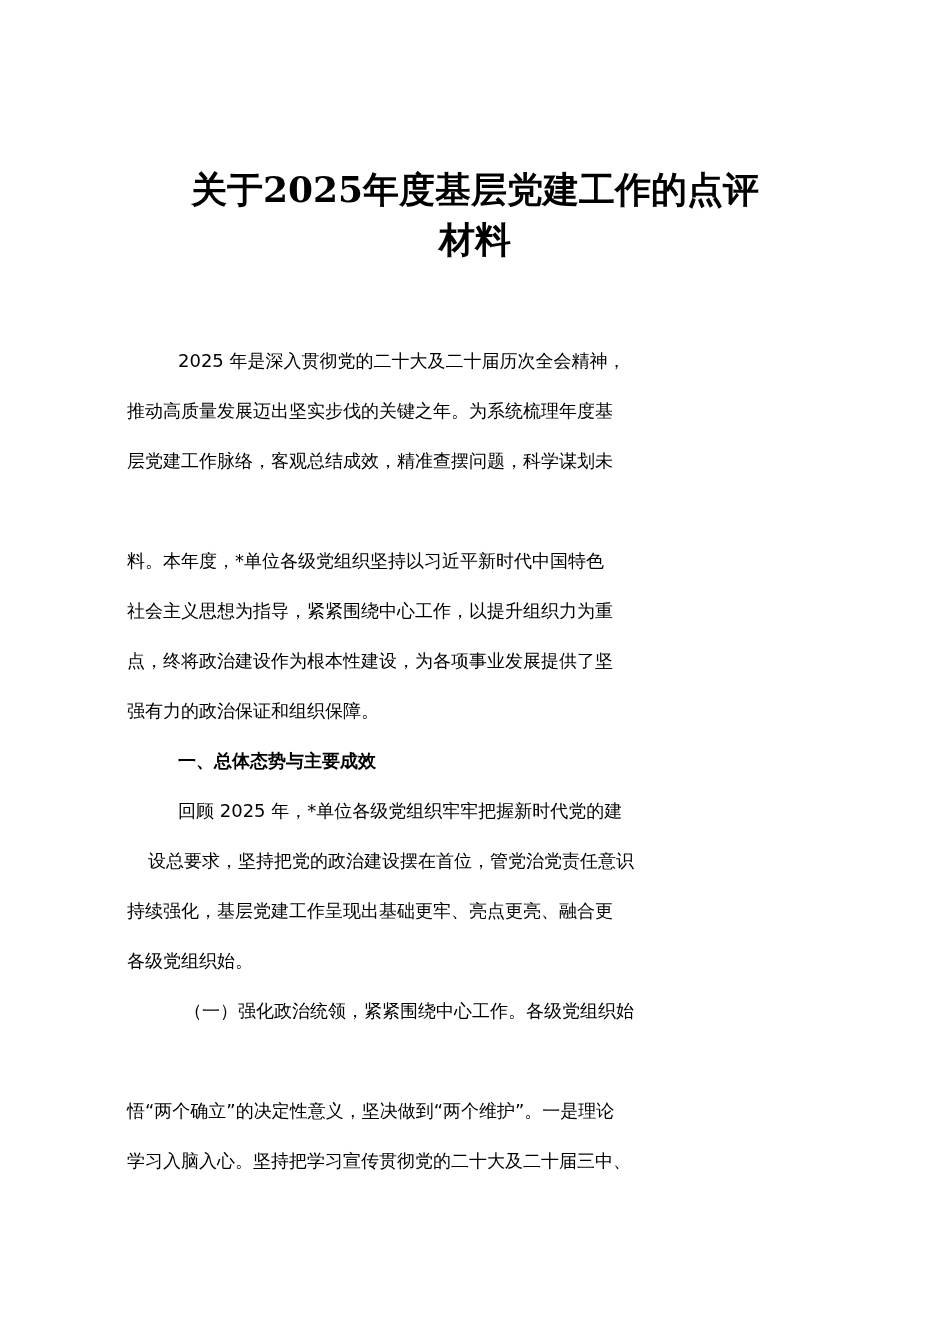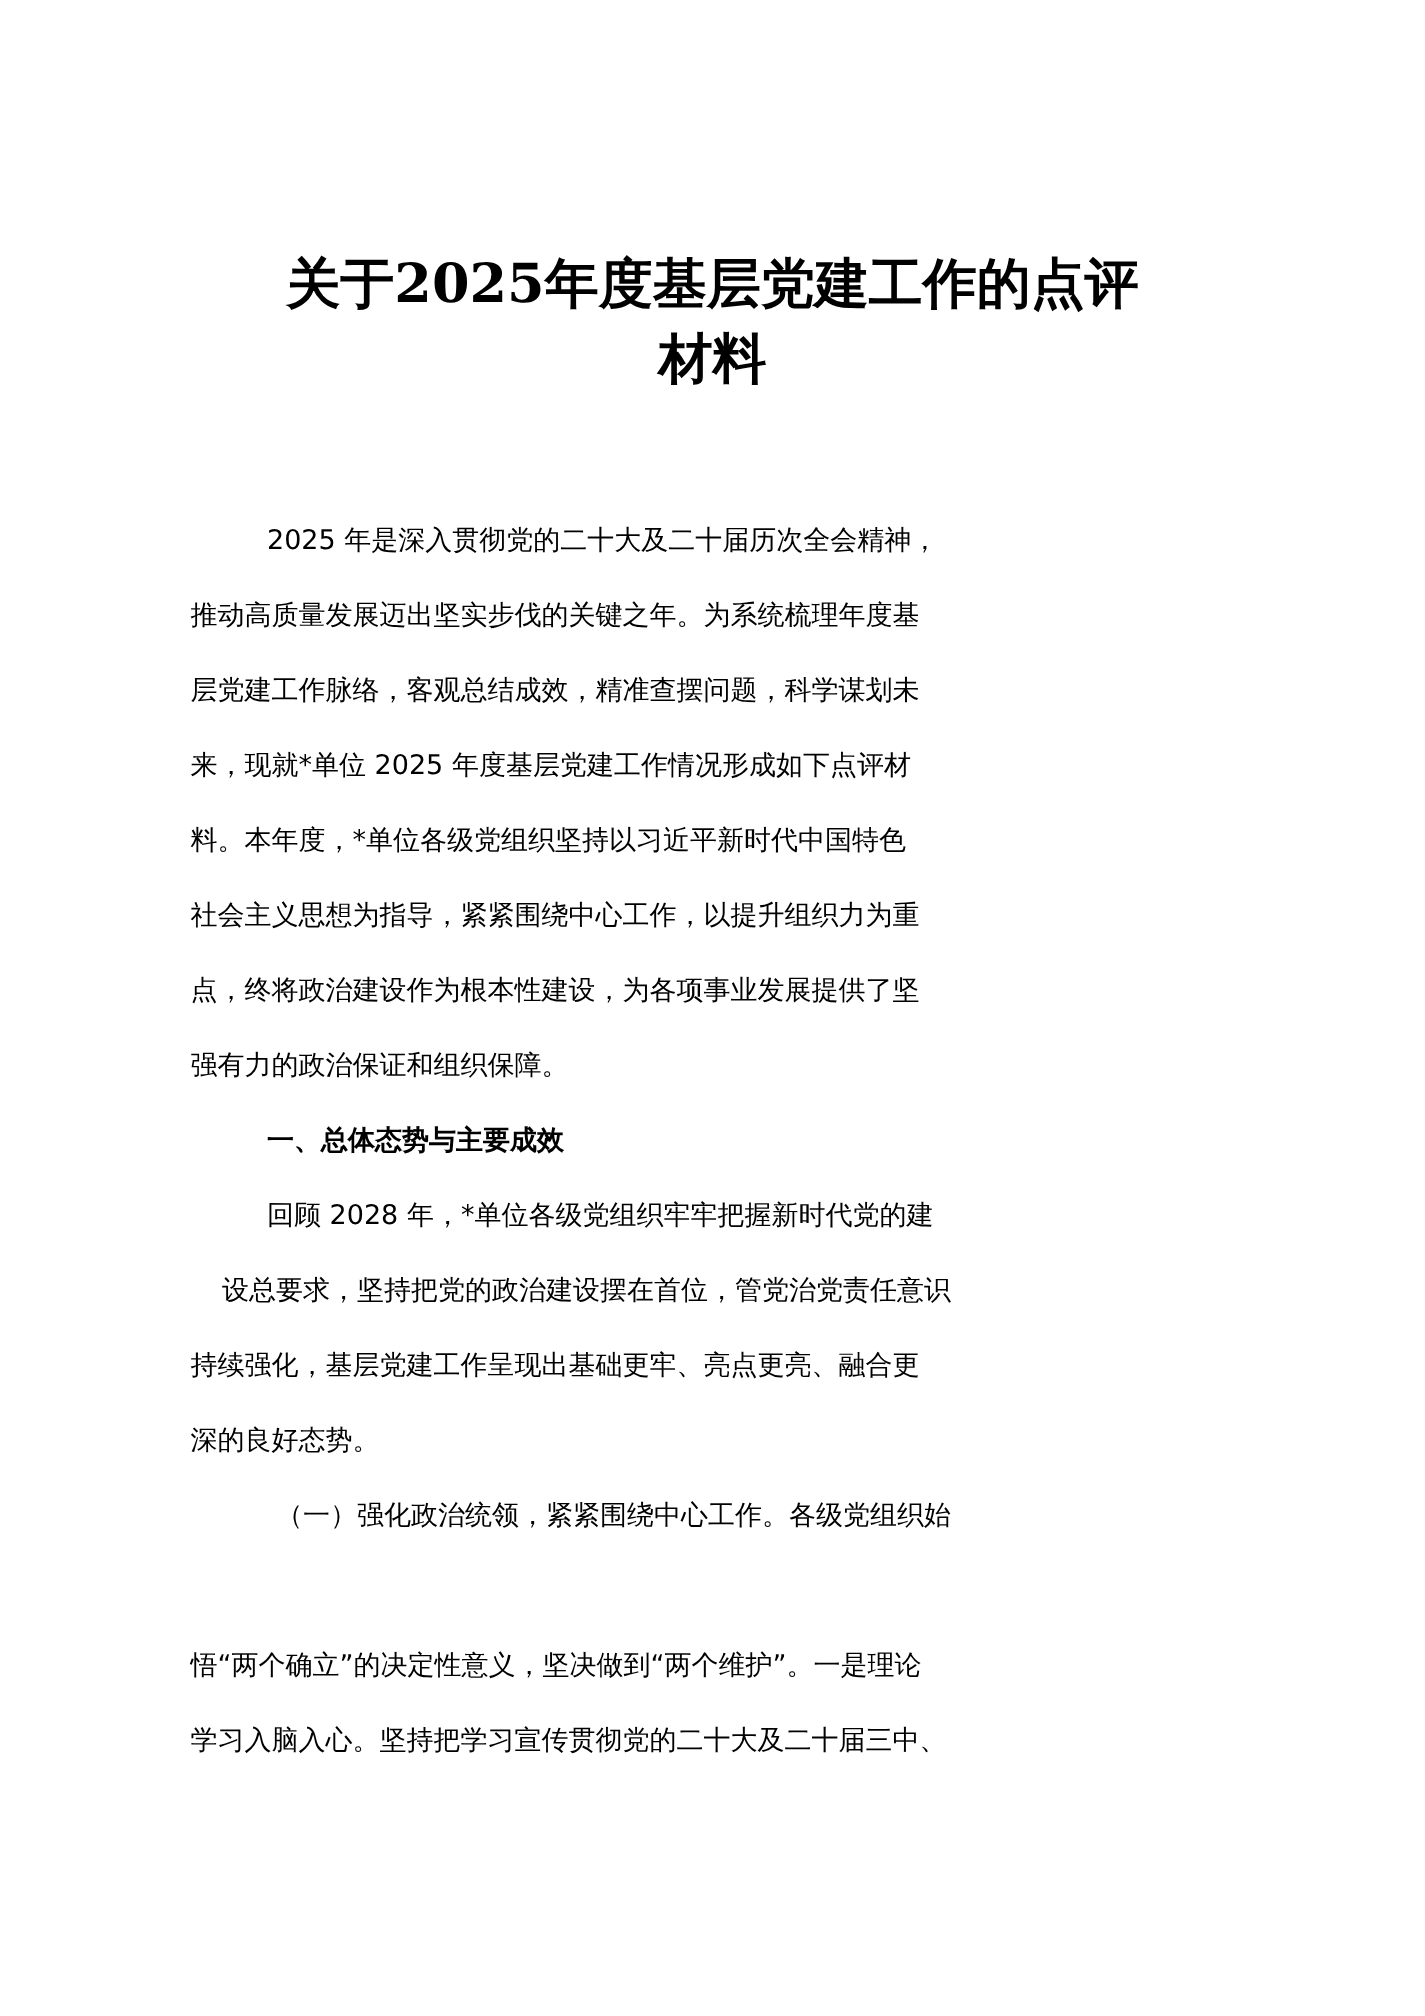--- a/index.html
+++ b/index.html
@@ -51,30 +51,29 @@
 <body>
 
 <div class="page">
 
   <div class="title l1" style="left:-25px;">关于2025年度基层党建工作的点评</div>
   <div class="title l2">材料</div>
 
   <div class="line" style="left:178px; top:346px;">2025 年是深入贯彻党的二十大及二十届历次全会精神，</div>
   <div class="line" style="left:127px; top:396px;">推动高质量发展迈出坚实步伐的关键之年。为系统梳理年度基</div>
   <div class="line" style="left:127px; top:446px;">层党建工作脉络，客观总结成效，精准查摆问题，科学谋划未</div>
-  <div class="line" style="left:127px; top:496px;">来，现就*单位 2025 年度基层党建工作情况形成如下点评材</div>
   <div class="line" style="left:127px; top:546px;">料。本年度，*单位各级党组织坚持以习近平新时代中国特色</div>
   <div class="line" style="left:127px; top:596px;">社会主义思想为指导，紧紧围绕中心工作，以提升组织力为重</div>
   <div class="line" style="left:127px; top:646px;">点，终将政治建设作为根本性建设，为各项事业发展提供了坚</div>
   <div class="line" style="left:127px; top:696px;">强有力的政治保证和组织保障。</div>
 
   <div class="line heading" style="left:178px; top:746px;">一、总体态势与主要成效</div>
 
-  <div class="line" style="left:178px; top:796px;">回顾 2028 年，*单位各级党组织牢牢把握新时代党的建</div>
+  <div class="line" style="left:178px; top:796px;">回顾 2025 年，*单位各级党组织牢牢把握新时代党的建</div>
   <div class="line" style="left:127px; top:846px;margin-left:21px;">设总要求，坚持把党的政治建设摆在首位，管党治党责任意识</div>
   <div class="line" style="left:127px; top:896px;">持续强化，基层党建工作呈现出基础更牢、亮点更亮、融合更</div>
-  <div class="line" style="left:127px; top:946px;">深的良好态势。</div>
+  <div class="line" style="left:127px; top:946px;">各级党组织始。</div>
 
   <div class="line" style="left:184px; top:996px;">（一）强化政治统领，紧紧围绕中心工作。各级党组织始</div>
   <div class="line" style="left:127px; top:1096px;">悟“两个确立”的决定性意义，坚决做到“两个维护”。一是理论</div>
   <div class="line" style="left:127px; top:1146px;">学习入脑入心。坚持把学习宣传贯彻党的二十大及二十届三中、</div>
 
 </div>
 
 </body></html>

